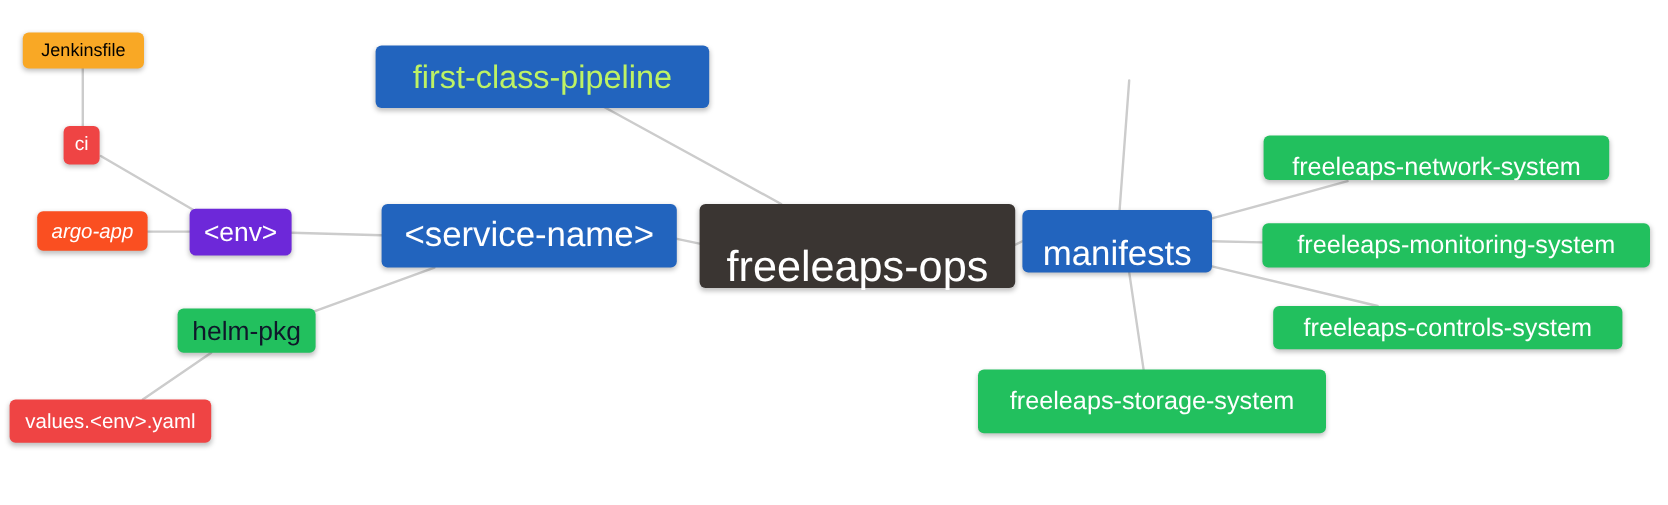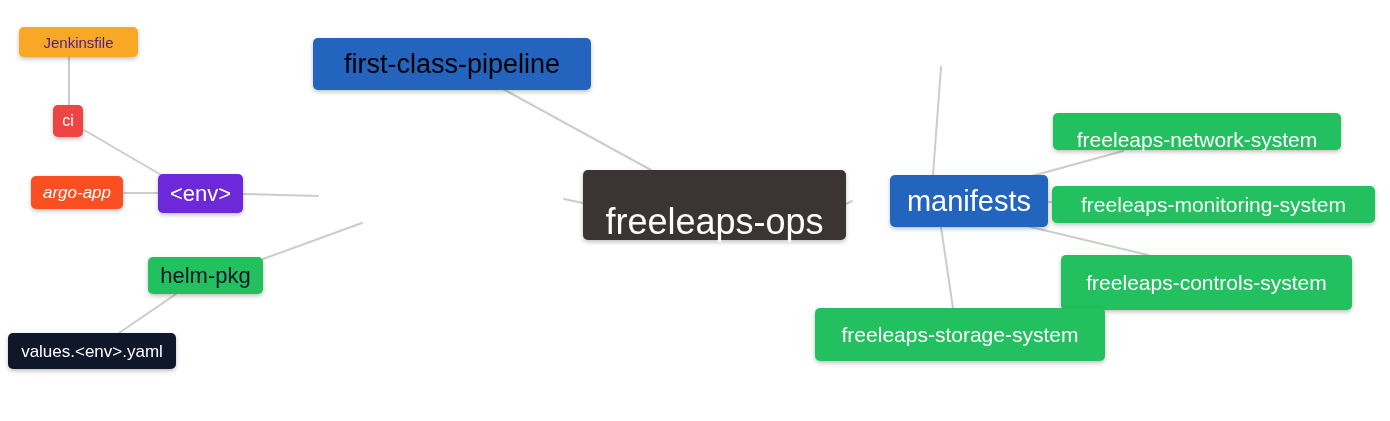--- a/index.html
+++ b/index.html
@@ -49,52 +49,55 @@
       <line x1="176" y1="294" x2="119" y2="333" stroke="#cccccc" stroke-width="2" stroke-linecap="round"></line>
       <line x1="503" y1="89" x2="651" y2="170" stroke="#cccccc" stroke-width="2" stroke-linecap="round"></line>
       <line x1="564" y1="199" x2="583" y2="203" stroke="#cccccc" stroke-width="2" stroke-linecap="round"></line>
       <line x1="846" y1="204" x2="852" y2="201" stroke="#cccccc" stroke-width="2" stroke-linecap="round"></line>
       <line x1="933" y1="175" x2="941" y2="67" stroke="#cccccc" stroke-width="2" stroke-linecap="round"></line>
       <line x1="1010" y1="182" x2="1123" y2="151" stroke="#cccccc" stroke-width="2" stroke-linecap="round"></line>
       <line x1="1010" y1="201" x2="1052" y2="202" stroke="#cccccc" stroke-width="2" stroke-linecap="round"></line>
       <line x1="1010" y1="222" x2="1148" y2="255" stroke="#cccccc" stroke-width="2" stroke-linecap="round"></line>
       <line x1="941" y1="227" x2="953" y2="308" stroke="#cccccc" stroke-width="2" stroke-linecap="round"></line>
     </svg>
-<div class="node" style="left: 19px; top: 27px; width: 119px; height: 30px; background: rgb(249, 168, 37); font-size: 15px; color: #4c1d95;">
+<div class="node" style="left: 19px; top: 27px; width: 101px; height: 30px; background: rgb(249, 168, 37); font-size: 15px; color: #000000;">
       <span>Jenkinsfile</span>
     </div>
     <div class="node" style="left: 53px; top: 105px; width: 30px; height: 32px; background: #ef4444; font-size: 16px; color: rgb(255, 255, 255);">
       <span>ci</span>
     </div>
     <div class="node" style="left: 31px; top: 176px; width: 92px; height: 33px; background: rgb(250, 79, 33); font-size: 17px; color: rgb(255, 255, 255); font-style: italic;">
       <span>argo-app</span>
     </div>
     <div class="node" style="left: 158px; top: 174px; width: 85px; height: 39px; background: #6d28d9; font-size: 22px; color: rgb(255, 255, 255);">
       <span>&lt;env&gt;</span>
     </div>
     <div class="node" style="left: 148px; top: 257px; width: 115px; height: 37px; background: rgb(34, 192, 94); font-size: 22px; color: #0f172a;">
       <span>helm-pkg</span>
     </div>
-    <div class="node" style="left: 8px; top: 333px; width: 168px; height: 36px; background: #0f172a; font-size: 17px; color: rgb(255, 255, 255);">
+    <div class="node" style="left: 8px; top: 333px; width: 168px; height: 36px; background: #ef4444; font-size: 17px; color: rgb(255, 255, 255);">
       <span>values.&lt;env&gt;.yaml</span>
     </div>
-    <div class="node" style="left: 313px; top: 38px; width: 278px; height: 52px; background: rgb(34, 100, 190); font-size: 27px; color: #000000;">
+    <div class="node" style="left: 313px; top: 38px; width: 278px; height: 52px; background: rgb(34, 100, 190); font-size: 27px; color: #bef264;">
       <span>first-class-pipeline</span>
+    </div>
+    <div class="node" style="left: 318px; top: 170px; width: 246px; height: 53px; background: rgb(34, 100, 190); font-size: 29px; color: rgb(255, 255, 255);">
+      <span>&lt;service-name&gt;</span>
     </div>
     <div class="node" style="left: 583px; top: 170px; width: 263px; height: 70px; background: rgb(58, 53, 50); font-size: 36px; color: rgb(255, 255, 255); align-items: flex-end;">
       <span>freeleaps-ops</span>
     </div>
-    <div class="node" style="left: 890px; top: 175px; width: 158px; height: 52px; background: rgb(34, 100, 190); font-size: 29px; color: rgb(255, 255, 255);">
+    <div class="node" style="left: 852px; top: 175px; width: 158px; height: 52px; background: rgb(34, 100, 190); font-size: 29px; color: rgb(255, 255, 255); align-items: flex-end;">
       <span>manifests</span>
     </div>
     <div class="node" style="left: 1053px; top: 113px; width: 288px; height: 37px; background: rgb(34, 192, 94); font-size: 21px; color: rgb(255, 255, 255); align-items: flex-end;">
       <span>freeleaps-network-system</span>
     </div>
     <div class="node" style="left: 1052px; top: 186px; width: 323px; height: 37px; background: rgb(34, 192, 94); font-size: 21px; color: rgb(255, 255, 255);">
       <span>freeleaps-monitoring-system</span>
     </div>
-    <div class="node" style="left: 1061px; top: 255px; width: 291px; height: 55px; background: rgb(34, 192, 94); font-size: 21px; color: rgb(255, 255, 255);">
+    <div class="node" style="left: 1061px; top: 255px; width: 291px; height: 36px; background: rgb(34, 192, 94); font-size: 21px; color: rgb(255, 255, 255);">
       <span>freeleaps-controls-system</span>
     </div>
     <div class="node" style="left: 815px; top: 308px; width: 290px; height: 53px; background: rgb(34, 192, 94); font-size: 21px; color: rgb(255, 255, 255);">
       <span>freeleaps-storage-system</span>
     </div>
   </div>
 
 </body></html>

